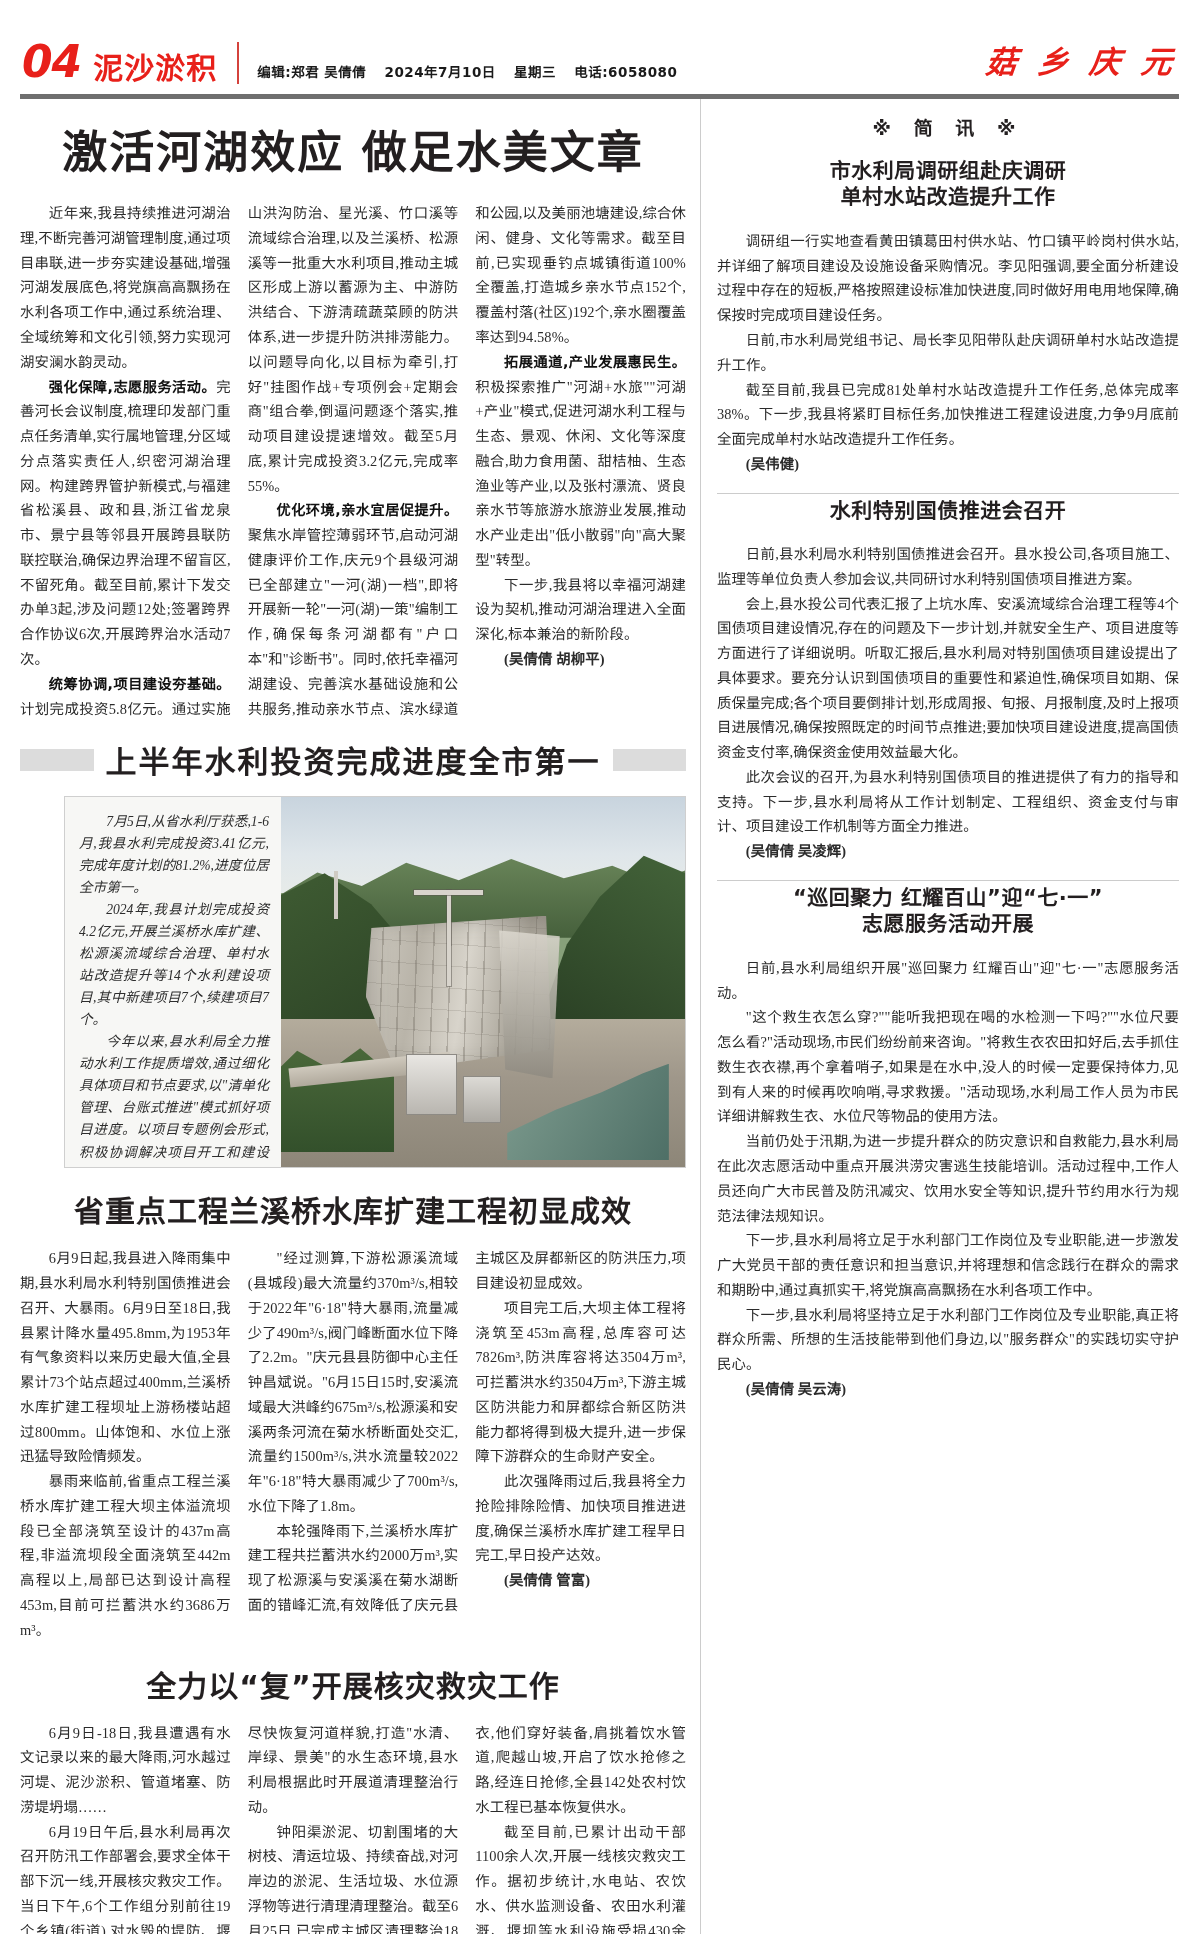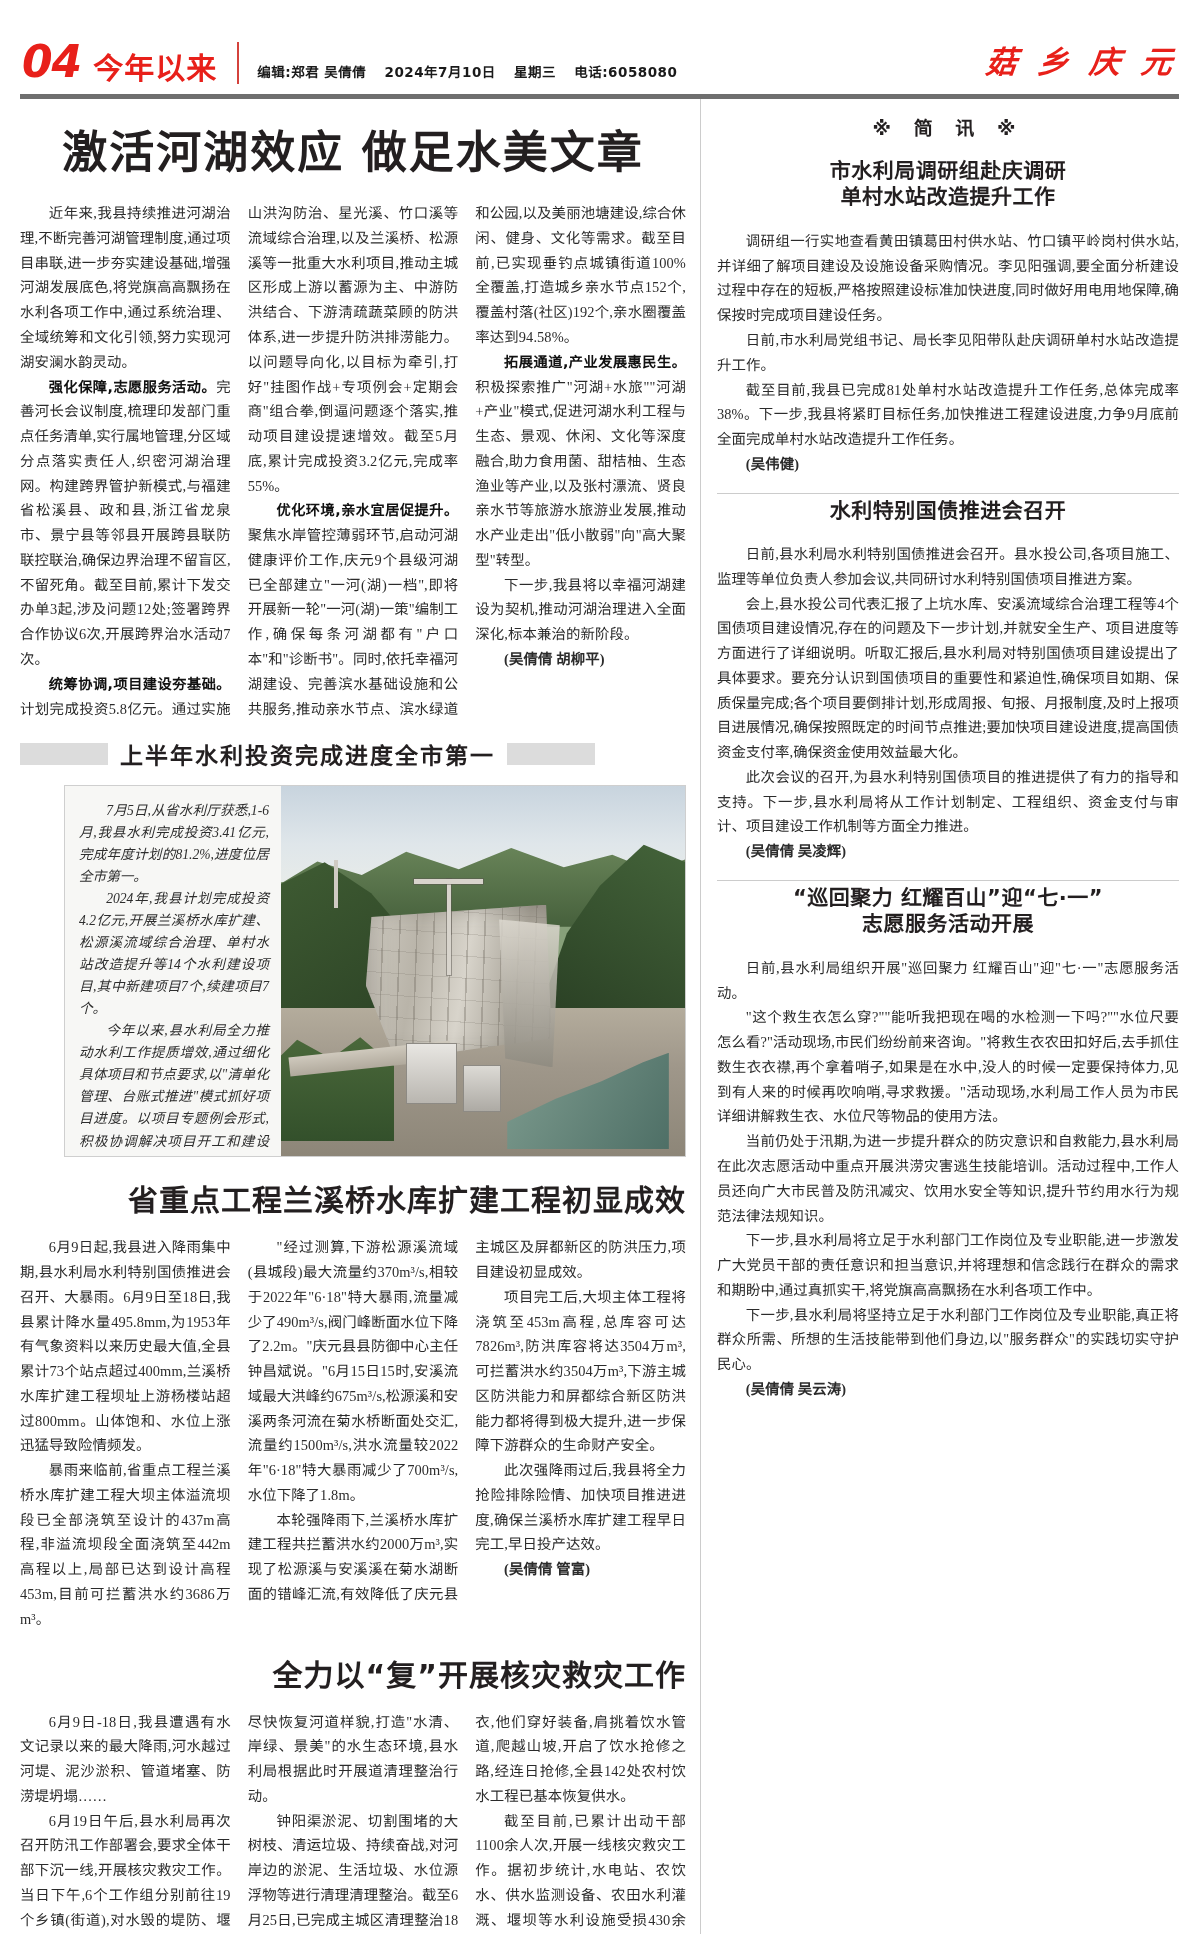--- a/index.html
+++ b/index.html
@@ -92,21 +92,21 @@
     text-align: center;
     color: #231f20;
     margin: 28px 0 22px 0;
     line-height: 1.16;
   }
   .h-sec {
     font-family: "DejaVu Sans", sans-serif;
     font-weight: bold;
     font-size: 30px;
     letter-spacing: 1px;
-    text-align: right;
+    text-align: center;
     color: #231f20;
     margin: 26px 0 16px 0;
     line-height: 1.2;
   }
   .h-side {
     font-family: "DejaVu Sans", sans-serif;
     font-weight: bold;
     font-size: 21px;
     letter-spacing: 0.5px;
     text-align: center;
@@ -134,21 +134,21 @@
   .banner .bar {
     flex: 1 1 auto;
     height: 22px;
     background: #dcdcdc;
   }
   .banner .bar.left  { max-width: 88px; }
   .banner .bar.right { max-width: 88px; }
   .banner .btext {
     font-family: "DejaVu Sans", sans-serif;
     font-weight: bold;
-    font-size: 23px;
+    font-size: 31px;
     letter-spacing: 2px;
     white-space: nowrap;
     color: #231f20;
   }
 
   
   .cols3 { column-count: 3; column-gap: 17px; column-fill: balance; }
   .bodytext p {
     font-family: "Liberation Serif", "DejaVu Serif", serif;
     font-size: 14.4px;
@@ -293,21 +293,21 @@
   }
 
   
   .side-rule { height:1px; background:#cccccc; margin:16px 0 0 0; }
 </style>
 </head>
 <body>
 
 <div class="masthead">
   <div class="folio-num">04</div>
-  <div class="folio-title">今年以来</div>
+  <div class="folio-title">泥沙淤积</div>
   <div class="folio-divider"></div>
   <div class="folio-meta">
     <span>编辑:郑君  吴倩倩</span>
     <span>2024年7月10日</span>
     <span>星期三</span>
     <span>电话:6058080</span>
   </div>
   <div class="brandmark">菇 乡 庆 元</div>
 </div>
 <div class="rule-thick"></div>

